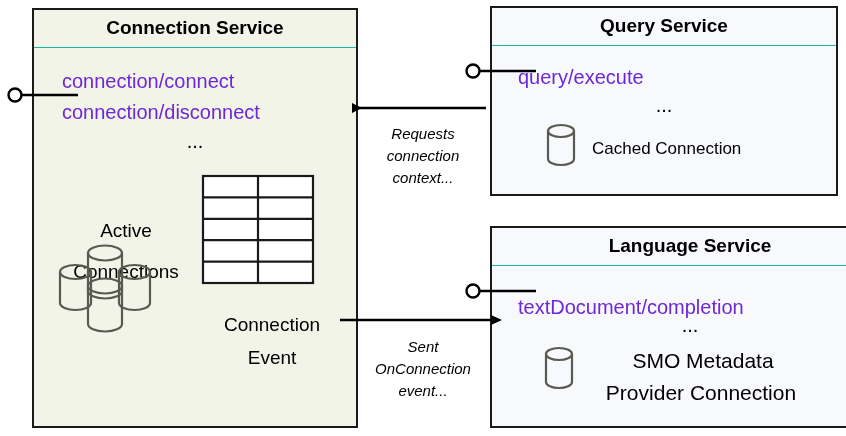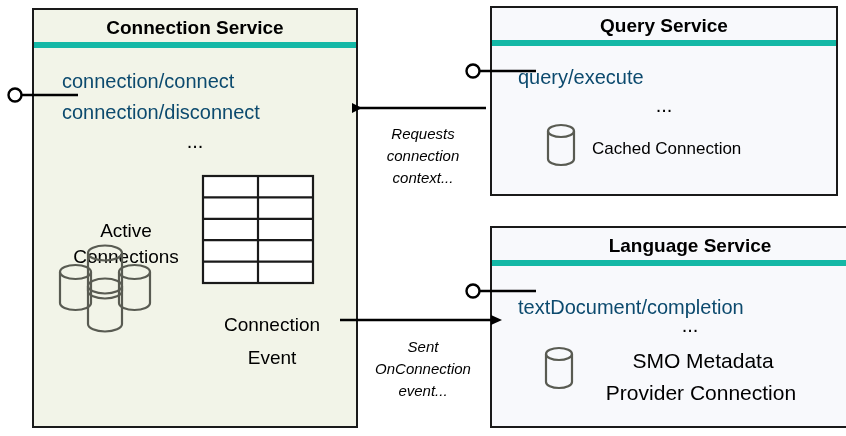--- a/index.html
+++ b/index.html
@@ -34,37 +34,37 @@
   }
   .box-title {
     position: absolute;
     left: 0;
     right: 0;
     top: 0;
     text-align: center;
     font-weight: bold;
     font-size: 19px;
     line-height: 36px;
-    border-bottom: 6px solid #14b8a6;
+    border-bottom: 1px solid #14b8a6;
     box-sizing: border-box;
     white-space: nowrap;
   }
   .box-body {
     position: absolute;
     left: 0;
     right: 0;
   }
 
   
   .api-line {
     position: absolute;
     font-size: 20px;
     line-height: 26px;
     white-space: nowrap;
-    color: #0c4a6e;
+    color: #6d28d9;
   }
   .api-ellipsis {
     position: absolute;
     font-size: 20px;
     line-height: 22px;
     text-align: center;
     color: #000;
   }
   .caption {
     position: absolute;
@@ -104,21 +104,21 @@
 
     <div class="box-body" style="top:38px; bottom:0;">
 
       <div class="api-line" style="left:28px; top:20px;">connection/connect</div>
 
       <div class="api-line" style="left:28px; top:51px;text-align:center;">connection/disconnect</div>
 
       <div class="api-ellipsis" style="left:0; right:0; top:82px;">...</div>
 
       <div class="caption" style="left:12px; top:170px; width:160px;">Active</div>
-      <div class="caption" style="left:12px; top:196px; width:160px;">Connections</div>
+      <div class="caption" style="left:12px; top:211px; width:160px;">Connections</div>
 
       <div class="caption" style="left:150px; top:264px; width:176px;">Connection</div>
       <div class="caption" style="left:150px; top:297px; width:176px;">Event</div>
     </div>
   </div>
 
   <div class="component-box box-plain" style="left:490px; top:6px; width:348px; height:190px;">
 
     <div class="box-title" style="height:38px;">Query Service</div>
 

